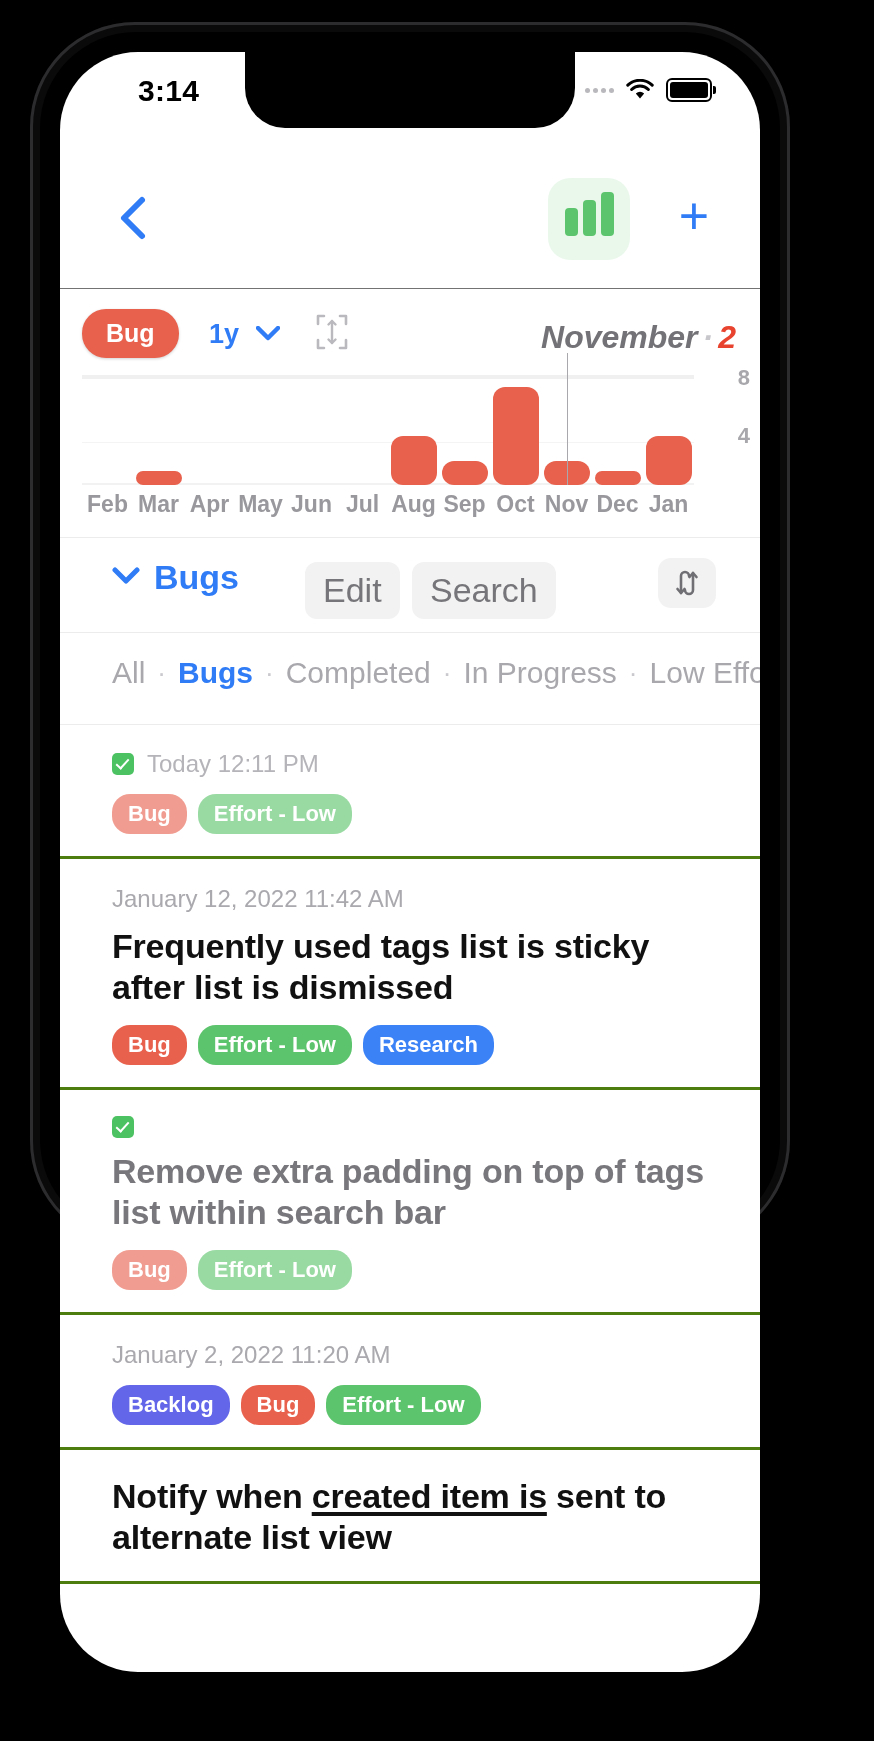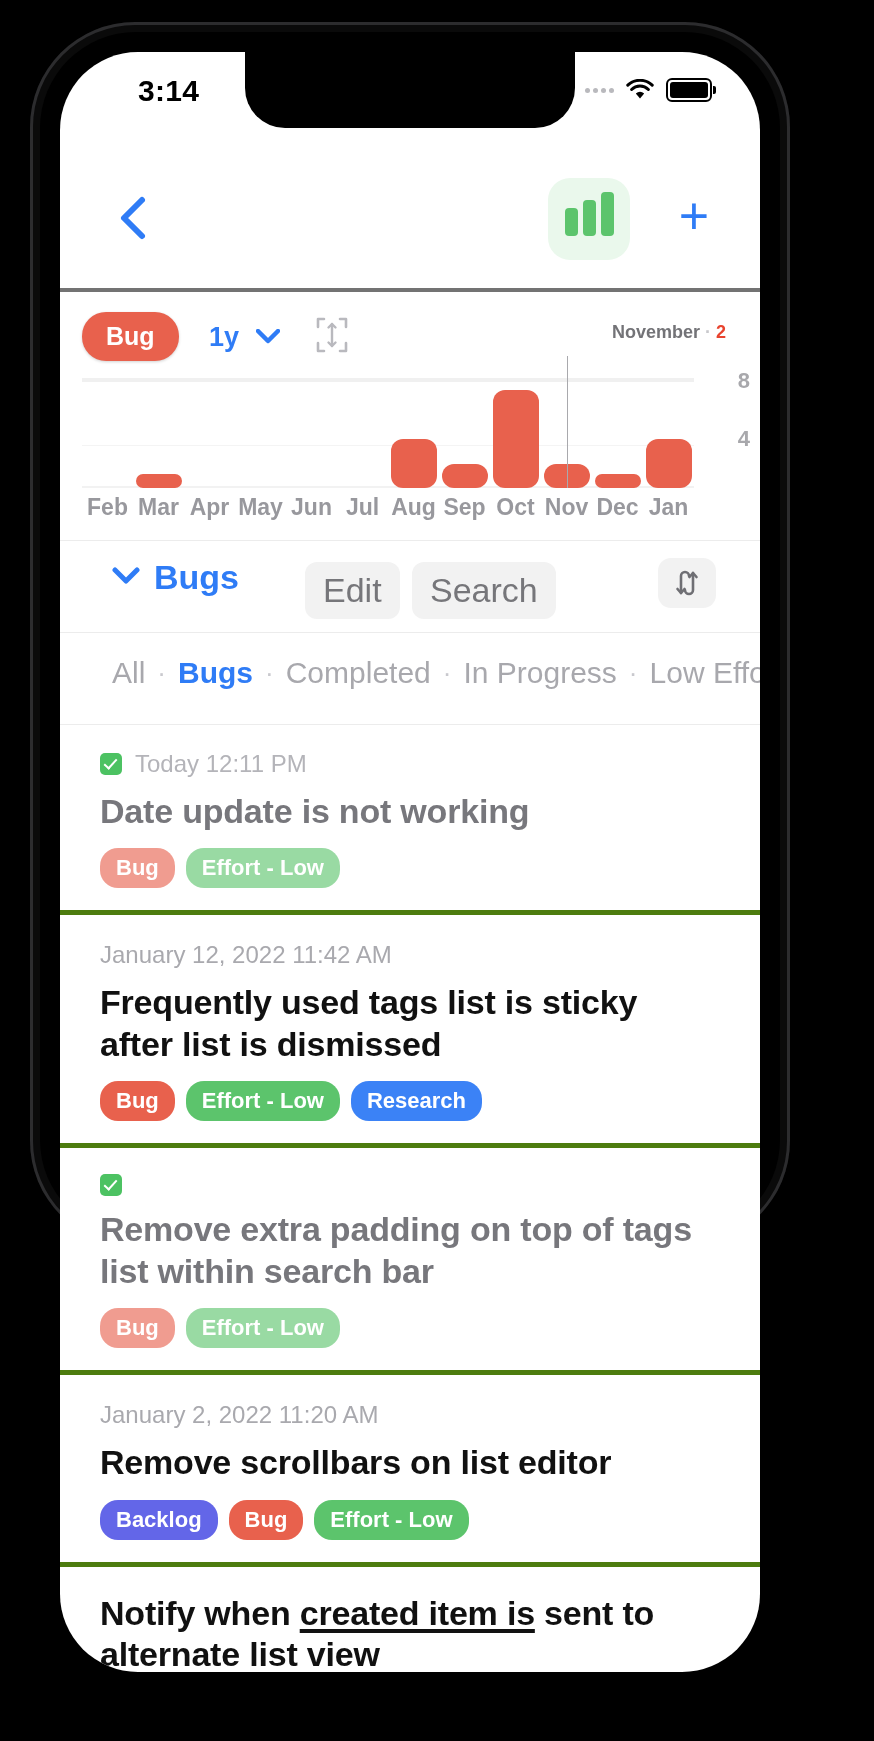--- a/index.html
+++ b/index.html
@@ -42,30 +42,30 @@
              font-size:34px;font-weight:700;color:#3b7ff5;letter-spacing:-.2px;}
   .nav-chartbtn{position:absolute;right:130px;top:8px;width:82px;height:82px;
                 background:#eaf8ec;border-radius:22px;display:flex;align-items:flex-end;
                 justify-content:center;padding-bottom:24px;box-sizing:border-box;cursor:pointer;}
   .nav-chartbtn b{display:block;width:13px;background:#5cc46c;border-radius:4px;margin:0 2.5px;}
   .nav-plus{position:absolute;right:40px;top:20px;width:52px;height:56px;cursor:pointer;
             color:#2f7cf6;font-size:52px;line-height:52px;font-weight:300;text-align:center;}
 
   
   .chart-card{position:absolute;top:236px;left:0;right:0;height:248px;
-              border-top:4px solid #737373;border-bottom:1px solid #ececec;background:#fff;}
+              border-top:1px solid #737373;border-bottom:1px solid #ececec;background:#fff;}
   .chart-head{position:absolute;top:20px;left:22px;right:22px;height:54px;}
   .pill-bug{display:inline-block;background:#e8614d;color:#fff;font-size:25px;font-weight:700;
             padding:10px 24px;border-radius:24px;vertical-align:middle;cursor:pointer;
             box-shadow:0 1px 3px rgba(0,0,0,.18);}
   .range{display:inline-block;margin-left:26px;color:#2f7cf6;font-size:27px;font-weight:700;
          vertical-align:middle;cursor:pointer;}
   .range .chev{display:inline-block;margin-left:9px;vertical-align:2px;}
   .expand{display:inline-block;margin-left:30px;vertical-align:middle;cursor:pointer;}
-  .chart-label{position:absolute;right:12px;top:10px;font-size:18px;font-weight:600;color:#737377;}
+  .chart-label{position:absolute;right:2px;top:10px;font-size:32px;font-weight:600;color:#737377;font-style:italic;}
   .chart-label .sep{color:#c8c8cc;margin:0 5px;}
   .chart-label .cnt{color:#e8432e;font-weight:700;}
 
   .plot{position:absolute;left:22px;right:66px;top:86px;height:110px;}
   .grid-top{position:absolute;left:0;right:0;top:0;height:4px;background:#f0f0f0;}
   .grid-mid{position:absolute;left:0;right:0;bottom:42px;height:1px;background:#f4f4f4;}
   .grid-base{position:absolute;left:0;right:0;bottom:0;height:2px;background:#f2f2f2;}
   .bars{position:absolute;left:0;right:0;bottom:0;top:0;display:flex;align-items:flex-end;}
   .bcol{flex:1;display:flex;justify-content:center;align-items:flex-end;height:100%;}
   .bar{width:46px;background:#e8614d;border-radius:12px;min-height:0;}
@@ -88,21 +88,21 @@
   
   .tabsrow{position:absolute;top:580px;left:0;right:0;height:92px;border-bottom:1px solid #ececec;
            overflow:hidden;}
   .tabs{position:absolute;left:52px;top:24px;white-space:nowrap;}
   .tab{display:inline-block;font-size:30px;color:#a8a8ad;cursor:pointer;vertical-align:middle;}
   .tab.active{color:#2f7cf6;font-weight:700;}
   .tdot{display:inline-block;color:#c9c9ce;font-size:26px;margin:0 12px;vertical-align:middle;}
 
   
   .list{position:absolute;top:672px;left:0;right:0;bottom:0;}
-  .row{position:relative;padding:26px 52px 22px 40px;border-bottom:5px solid #4d7c0f;}
+  .row{position:relative;padding:26px 52px 22px 52px;border-bottom:3px solid #4d7c0f;}
   .meta{display:flex;align-items:center;gap:13px;margin-bottom:13px;}
   .cbox{width:22px;height:22px;border-radius:5px;background:#4cc262;position:relative;flex:none;}
   .cbox::after{content:"";position:absolute;left:7px;top:3px;width:5px;height:11px;
                border:solid #fff;border-width:0 2.6px 2.6px 0;transform:rotate(42deg);}
   .date{font-size:24px;color:#a9a9ae;font-weight:500;}
   .title{font-size:34px;font-weight:700;color:#111;line-height:1.22;letter-spacing:-.2px;}
   .row.done .title{color:#77777c;}
   .row.done .date{color:#b4b4b9;}
   .tags{margin-top:16px;display:flex;gap:11px;flex-wrap:wrap;}
   .tag{font-size:22px;font-weight:700;color:#fff;padding:7px 16px;border-radius:18px;cursor:pointer;}
@@ -262,21 +262,20 @@
       <div class="tabsrow">
         <div class="tabs" id="tabs"><span class="tab">All</span><span class="tdot">·</span><span class="tab active">Bugs</span><span class="tdot">·</span><span class="tab">Completed</span><span class="tdot">·</span><span class="tab">In Progress</span><span class="tdot">·</span><span class="tab">Low Effort Items</span></div>
       </div>
 
       <div class="list" id="list">
           <div class="row done">
             <div class="meta">
               <span class="cbox"></span>
               <span class="date">Today 12:11 PM</span>
             </div>
-            <div class="title">Date update is not working</div>
             <div class="tags">
               <span class="tag" style="background: rgb(232, 97, 77);">Bug</span>
               <span class="tag" style="background: rgb(92, 196, 108);">Effort - Low</span>
             </div>
           </div>
           <div class="row">
             <div class="meta">
               <span class="date">January 12, 2022 11:42 AM</span>
             </div>
             <div class="title">Frequently used tags list is sticky after list is dismissed</div>
@@ -293,21 +292,20 @@
             <div class="title">Remove extra padding on top of tags list within search bar</div>
             <div class="tags">
               <span class="tag" style="background: rgb(232, 97, 77);">Bug</span>
               <span class="tag" style="background: rgb(92, 196, 108);">Effort - Low</span>
             </div>
           </div>
           <div class="row">
             <div class="meta">
               <span class="date">January 2, 2022 11:20 AM</span>
             </div>
-            <div class="title">Remove scrollbars on list editor</div>
             <div class="tags">
               <span class="tag" style="background: rgb(99, 102, 232);">Backlog</span>
               <span class="tag" style="background: rgb(232, 97, 77);">Bug</span>
               <span class="tag" style="background: rgb(92, 196, 108);">Effort - Low</span>
             </div>
           </div>
           <div class="row">
             <div class="title"><span>Notify when </span><span class="u">created item is</span><span> sent to</span><br><span>alternate list view</span></div>
           </div>
         </div>

